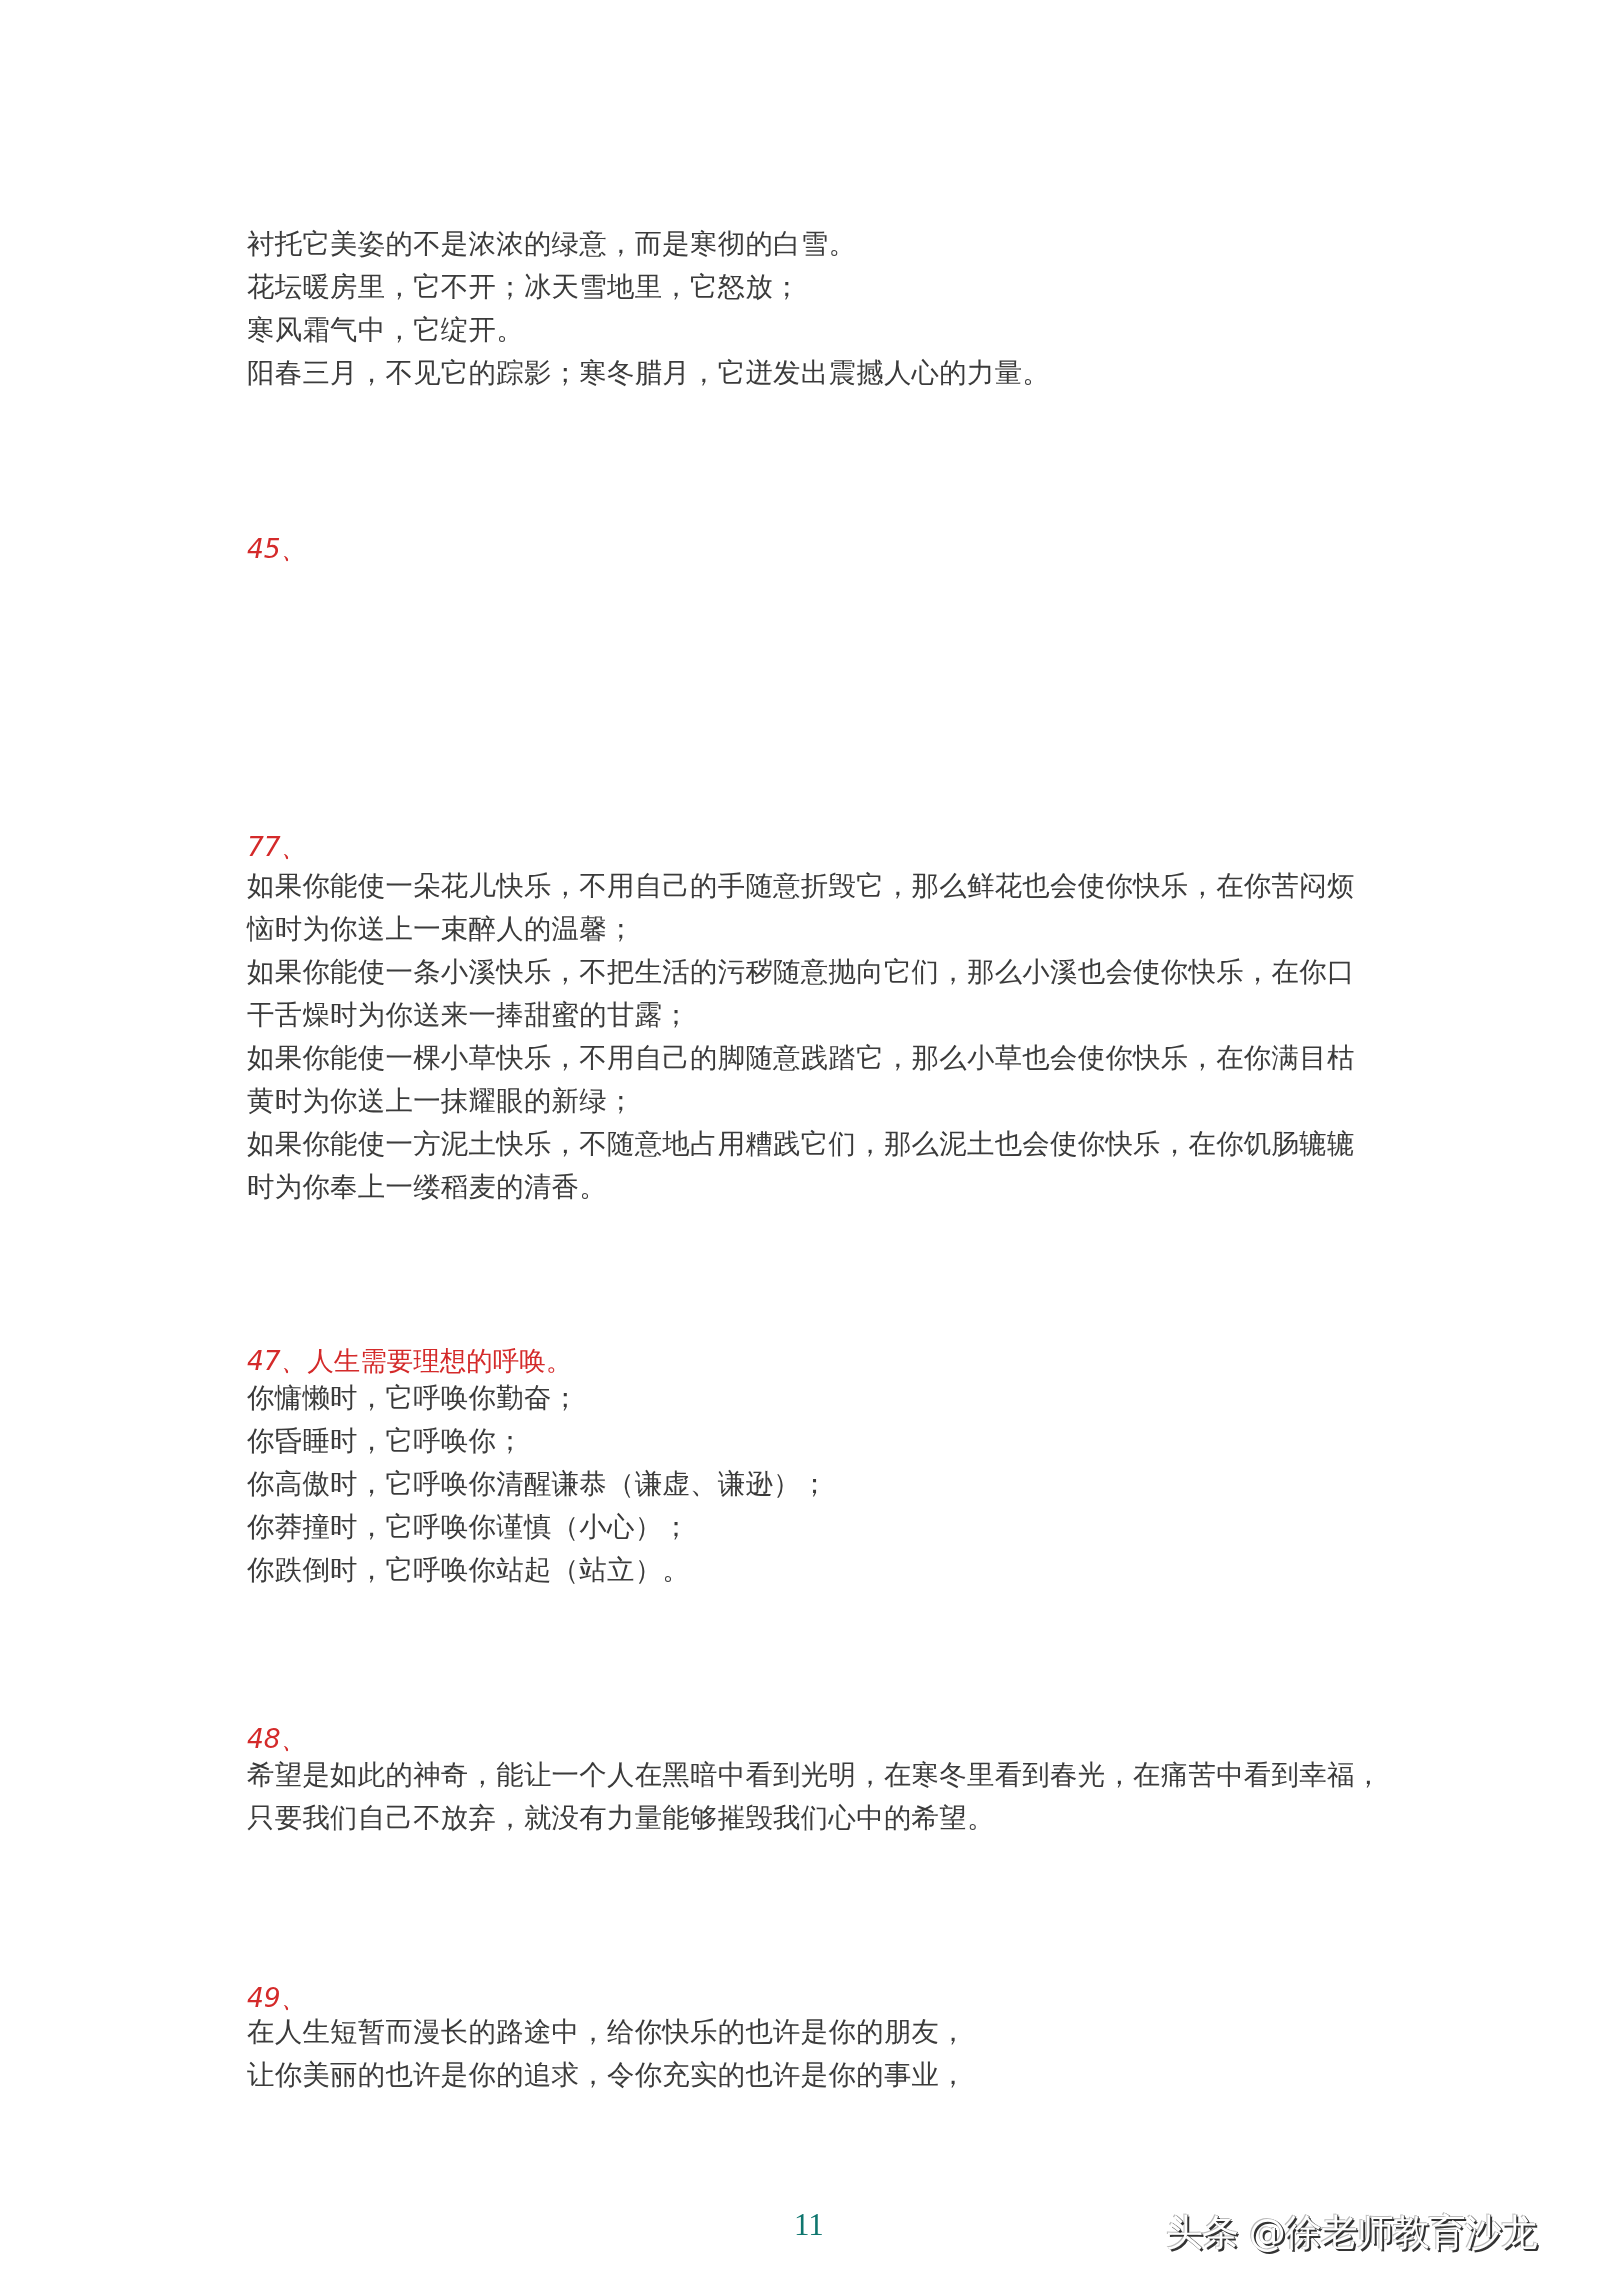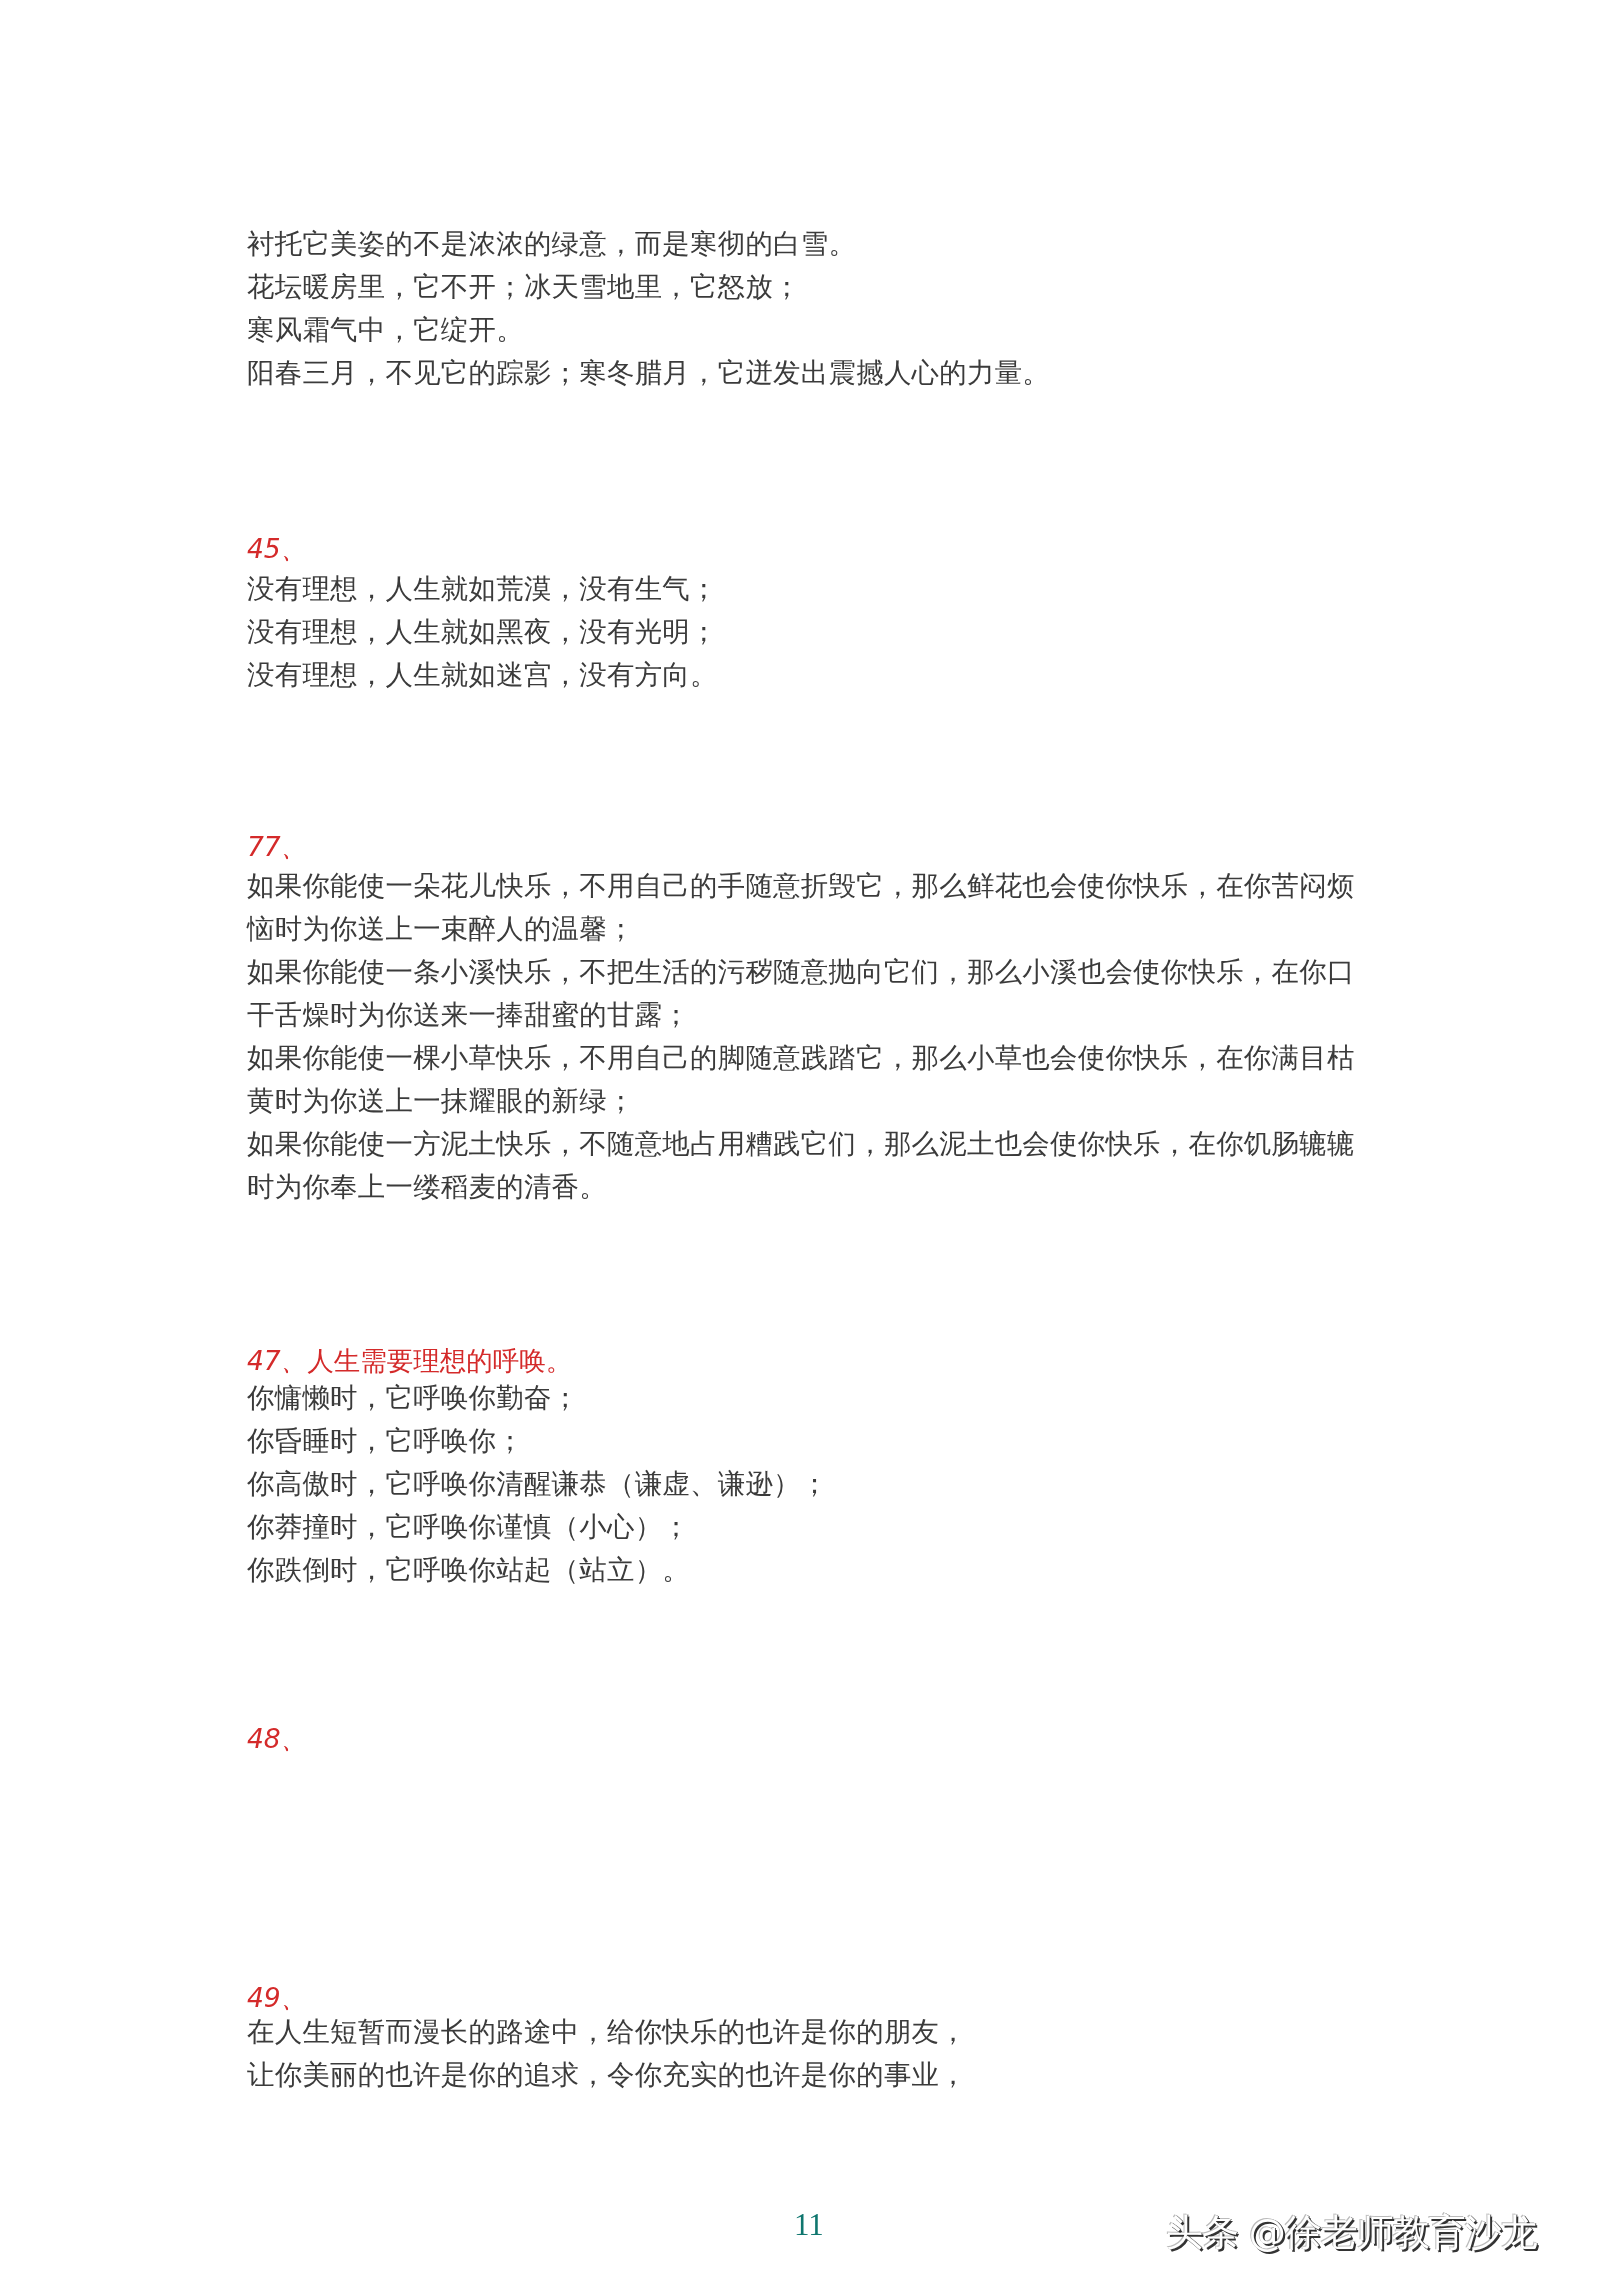--- a/index.html
+++ b/index.html
@@ -84,25 +84,20 @@
   <div class="block" style="top:222px;">
     <span class="line">衬托它美姿的不是浓浓的绿意，而是寒彻的白雪。</span>
     <span class="line">花坛暖房里，它不开；冰天雪地里，它怒放；</span>
     <span class="line">寒风霜气中，它绽开。</span>
     <span class="line">阳春三月，不见它的踪影；寒冬腊月，它迸发出震撼人心的力量。</span>
   </div>
 
   <div class="heading" style="top:508px;">
     <span class="num">45、</span>
   </div>
-  <div class="block" style="top:567px;">
-    <span class="line">没有理想，人生就如荒漠，没有生气；</span>
-    <span class="line">没有理想，人生就如黑夜，没有光明；</span>
-    <span class="line">没有理想，人生就如迷宫，没有方向。</span>
-  </div>
 
   <div class="heading" style="top:806px;">
     <span class="num">77、</span>
   </div>
   <div class="block" style="top:864px;">
     <span class="line">如果你能使一朵花儿快乐，不用自己的手随意折毁它，那么鲜花也会使你快乐，在你苦闷烦</span>
     <span class="line">恼时为你送上一束醉人的温馨；</span>
     <span class="line">如果你能使一条小溪快乐，不把生活的污秽随意抛向它们，那么小溪也会使你快乐，在你口</span>
     <span class="line">干舌燥时为你送来一捧甜蜜的甘露；</span>
     <span class="line">如果你能使一棵小草快乐，不用自己的脚随意践踏它，那么小草也会使你快乐，在你满目枯</span>
@@ -118,20 +113,24 @@
     <span class="line">你慵懒时，它呼唤你勤奋；</span>
     <span class="line">你昏睡时，它呼唤你；</span>
     <span class="line">你高傲时，它呼唤你清醒谦恭（谦虚、谦逊）；</span>
     <span class="line">你莽撞时，它呼唤你谨慎（小心）；</span>
     <span class="line">你跌倒时，它呼唤你站起（站立）。</span>
   </div>
 
   <div class="heading" style="top:1698px;">
     <span class="num">48、</span>
   </div>
+  <div class="block" style="top:1753px;">
+    <span class="line">希望是如此的神奇，能让一个人在黑暗中看到光明，在寒冬里看到春光，在痛苦中看到幸福，</span>
+    <span class="line">只要我们自己不放弃，就没有力量能够摧毁我们心中的希望。</span>
+  </div>
 
   <div class="heading" style="top:1957px;text-align:right;">
     <span class="num">49、</span>
   </div>
   <div class="block" style="top:2010px;">
     <span class="line">在人生短暂而漫长的路途中，给你快乐的也许是你的朋友，</span>
     <span class="line">让你美丽的也许是你的追求，令你充实的也许是你的事业，</span>
   </div>
 
   <div class="page-number">11</div>

